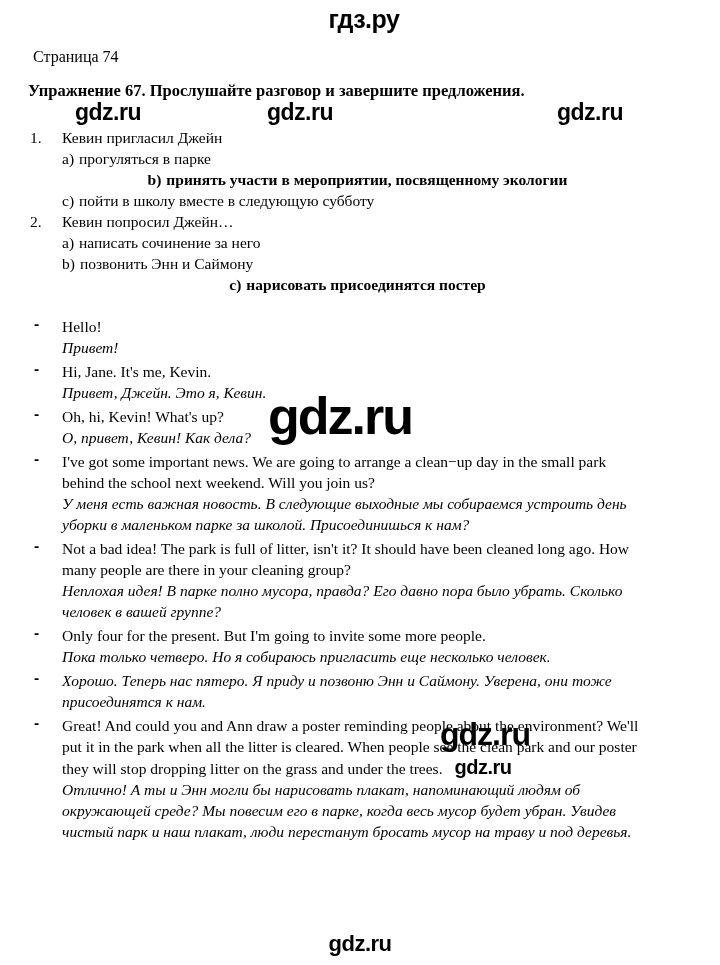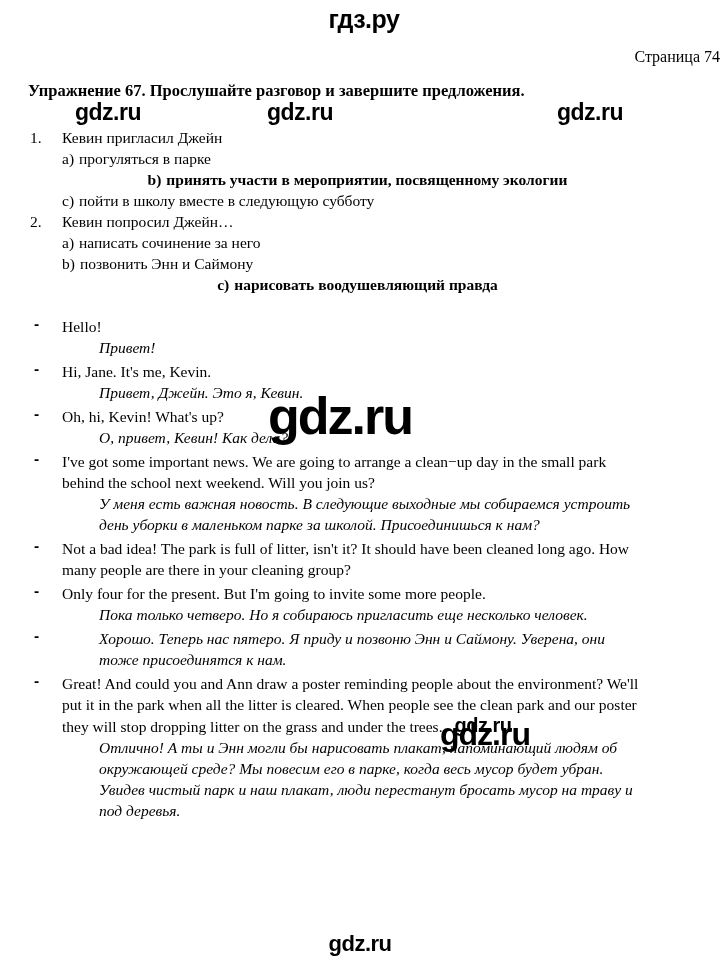--- a/index.html
+++ b/index.html
@@ -22,21 +22,20 @@
     font-size: 25px;
     line-height: 29px;
     letter-spacing: -0.5px;
     padding-left: 8px;
   }
 
   .page-label {
     margin: 13px 0 0 33px;
     font-size: 16px;
     line-height: 20px;
-    text-align: right;
   }
 
   .exercise-title {
     margin: 14px 0 12px 28px;
     font-size: 16.5px;
     line-height: 20px;
     font-weight: 700;
   }
 
   
@@ -86,21 +85,21 @@
     line-height: 21px;
   }
   .turn { position: relative; padding-left: 34px; margin-bottom: 3px; }
   .dash {
     position: absolute;
     left: 6px; top: -3px;
     font-weight: 600;
     font-family: "Liberation Sans", sans-serif;
   }
   .en { font-style: normal; }
-  .ru { font-style: italic; margin-left: 37px; }
+  .ru { font-style: italic; }
 </style>
 </head>
 <body>
 
 <div class="page">
 
   <div class="logo">гдз.ру</div>
 
   <div class="page-label">Страница 74</div>
 
@@ -118,21 +117,21 @@
       <span class="option"><span class="opt-label">a)</span><span>прогуляться в парке</span></span>
       <span class="option bold"><span class="opt-label">b)</span><span>принять участи в мероприятии, посвященному экологии</span></span>
       <span class="option"><span class="opt-label">c)</span><span>пойти в школу вместе в следующую субботу</span></span>
     </div>
 
     <div class="q-item">
       <span class="q-num">2.</span>
       <span>Кевин попросил Джейн…</span>
       <span class="option"><span class="opt-label">a)</span><span>написать сочинение за него</span></span>
       <span class="option"><span class="opt-label">b)</span><span>позвонить Энн и Саймону</span></span>
-      <span class="option bold"><span class="opt-label">c)</span><span>нарисовать воодушевляющий правда</span></span>
+      <span class="option bold"><span class="opt-label">c)</span><span>нарисовать присоединятся постер</span></span>
     </div>
 
   </div>
 
   <div class="dialogue">
 
     <div class="turn">
       <span class="dash">-</span>
       <div class="en">Hello!</div>
       <div class="ru">Привет!</div>
@@ -152,20 +151,21 @@
 
     <div class="turn">
       <span class="dash">-</span>
       <div class="en">I've got some important news. We are going to arrange a clean−up day in the small park behind the school next weekend. Will you join us?</div>
       <div class="ru">У меня есть важная новость. В следующие выходные мы собираемся устроить день уборки в маленьком парке за школой. Присоединишься к нам?</div>
     </div>
 
     <div class="turn">
       <span class="dash">-</span>
       <div class="en">Not a bad idea! The park is full of litter, isn't it? It should have been cleaned long ago. How many people are there in your cleaning group?</div>
+      <div class="ru">Неплохая идея! В парке полно мусора, правда? Его давно пора было убрать. Сколько человек в вашей группе?</div>
     </div>
 
     <div class="turn">
       <span class="dash">-</span>
       <div class="en">Only four for the present. But I'm going to invite some more people.</div>
       <div class="ru">Пока только четверо. Но я собираюсь пригласить еще несколько человек.</div>
     </div>
 
     <div class="turn">
       <span class="dash">-</span>

